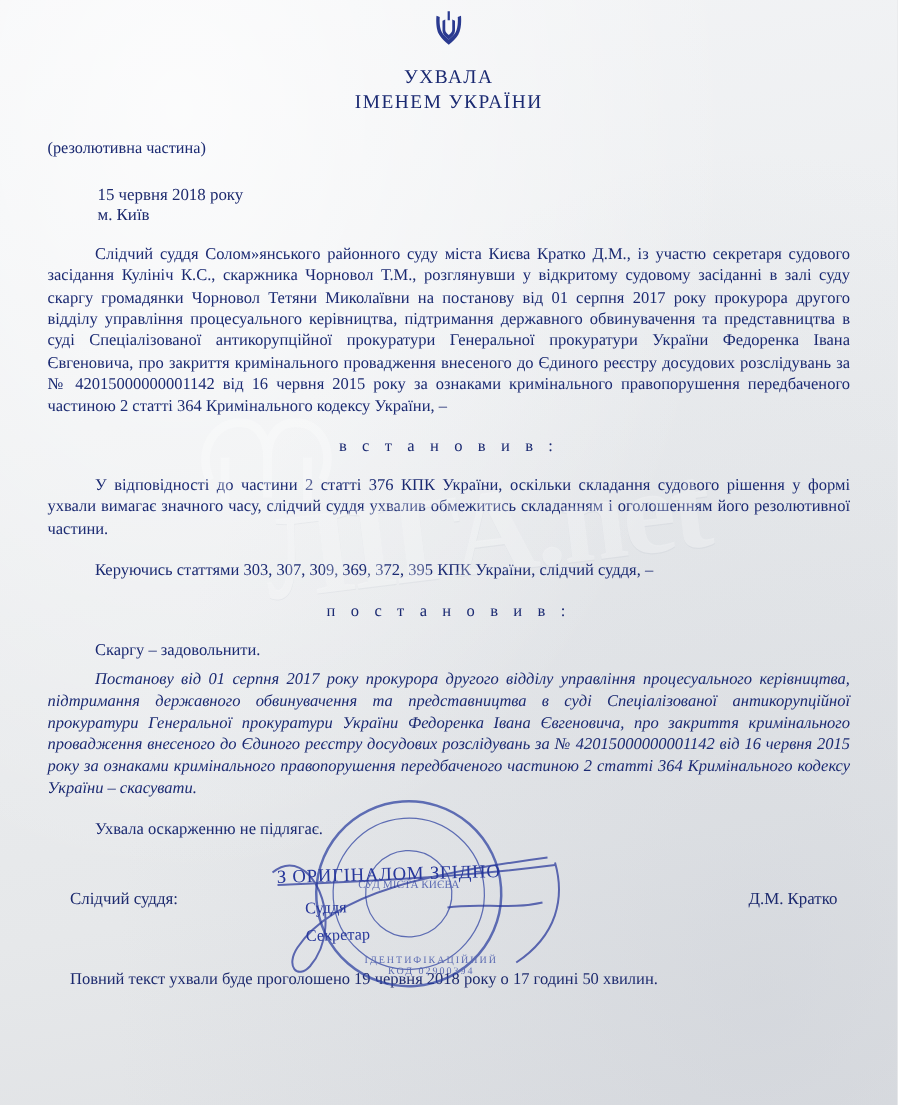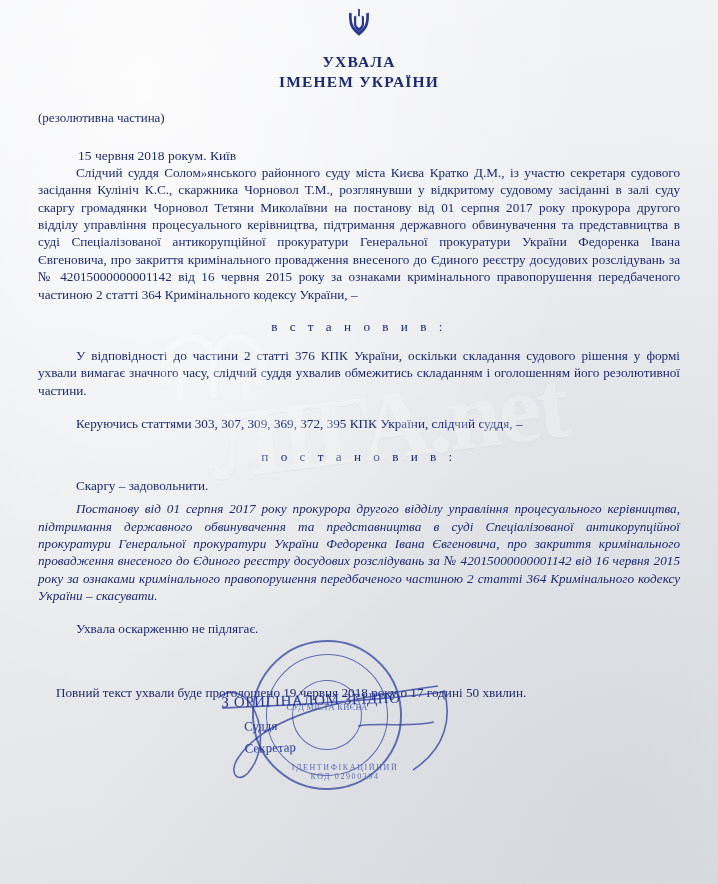--- a/index.html
+++ b/index.html
@@ -40,40 +40,42 @@
   }
   .emblem svg { display: inline-block; }
 
   .title-block {
     text-align: center;
     margin-top: 10px;
     line-height: 1.28;
   }
   .title-line {
     font-size: 15.5px;
-    font-weight: bold;
+    font-weight: normal;
     letter-spacing: 1.2px;
     color: #1b2a72;
   }
   .subtitle {
     text-align: left;
     margin-top: 18px;
     font-size: 13px;
     color: #1b2a72;
   }
 
   .date-row {
     display: flex;
     justify-content: flex-start;
     margin-top: 22px;
     font-size: 13.5px;
     padding: 0 12px 0 40px;
+    flex-direction: column;
   }
 
   .body-text {
+    margin-top: 14px;
     font-size: 13.2px;
     line-height: 1.32;
     text-align: justify;
     color: #1b2a72;
   }
   .body-text p {
     margin: 0 0 2px 0;
     text-indent: 38px;
   }
   .ital { font-style: italic; }
@@ -255,20 +257,24 @@
 
     <div class="body-text">
       <p>Скаргу – задовольнити.</p>
       <p class="ital" style="margin-top:6px;">Постанову від 01 серпня 2017 року прокурора другого відділу управління процесуального керівництва, підтримання державного обвинувачення та представництва в суді Спеціалізованої антикорупційної прокуратури Генеральної прокуратури України Федоренка Івана Євгеновича, про закриття кримінального провадження внесеного до Єдиного реєстру досудових розслідувань за № 42015000000001142 від 16 червня 2015 року за ознаками кримінального правопорушення передбаченого частиною 2 статті 364 Кримінального кодексу України –  скасувати.</p>
     </div>
 
     <div class="body-text" style="margin-top:15px;">
       <p>Ухвала оскарженню не підлягає.</p>
     </div>
 
+    <div class="sig-row">
+      <span>Слідчий суддя:</span>
+      <span>Д.М. Кратко</span>
+    </div>
 
     <div class="footer-line">Повний текст ухвали буде проголошено 19 червня 2018 року о 17 годині 50 хвилин.</div>
   </div>
 
   <div class="stamp">
     <div class="ring"></div>
     <div class="ring inner"></div>
     <div class="ring inner2"></div>
     <div class="stamp-center">СУД МІСТА КИЄВА</div>
     <div class="stamp-bottom-text">ІДЕНТИФІКАЦІЙНИЙ КОД 02900394</div>

